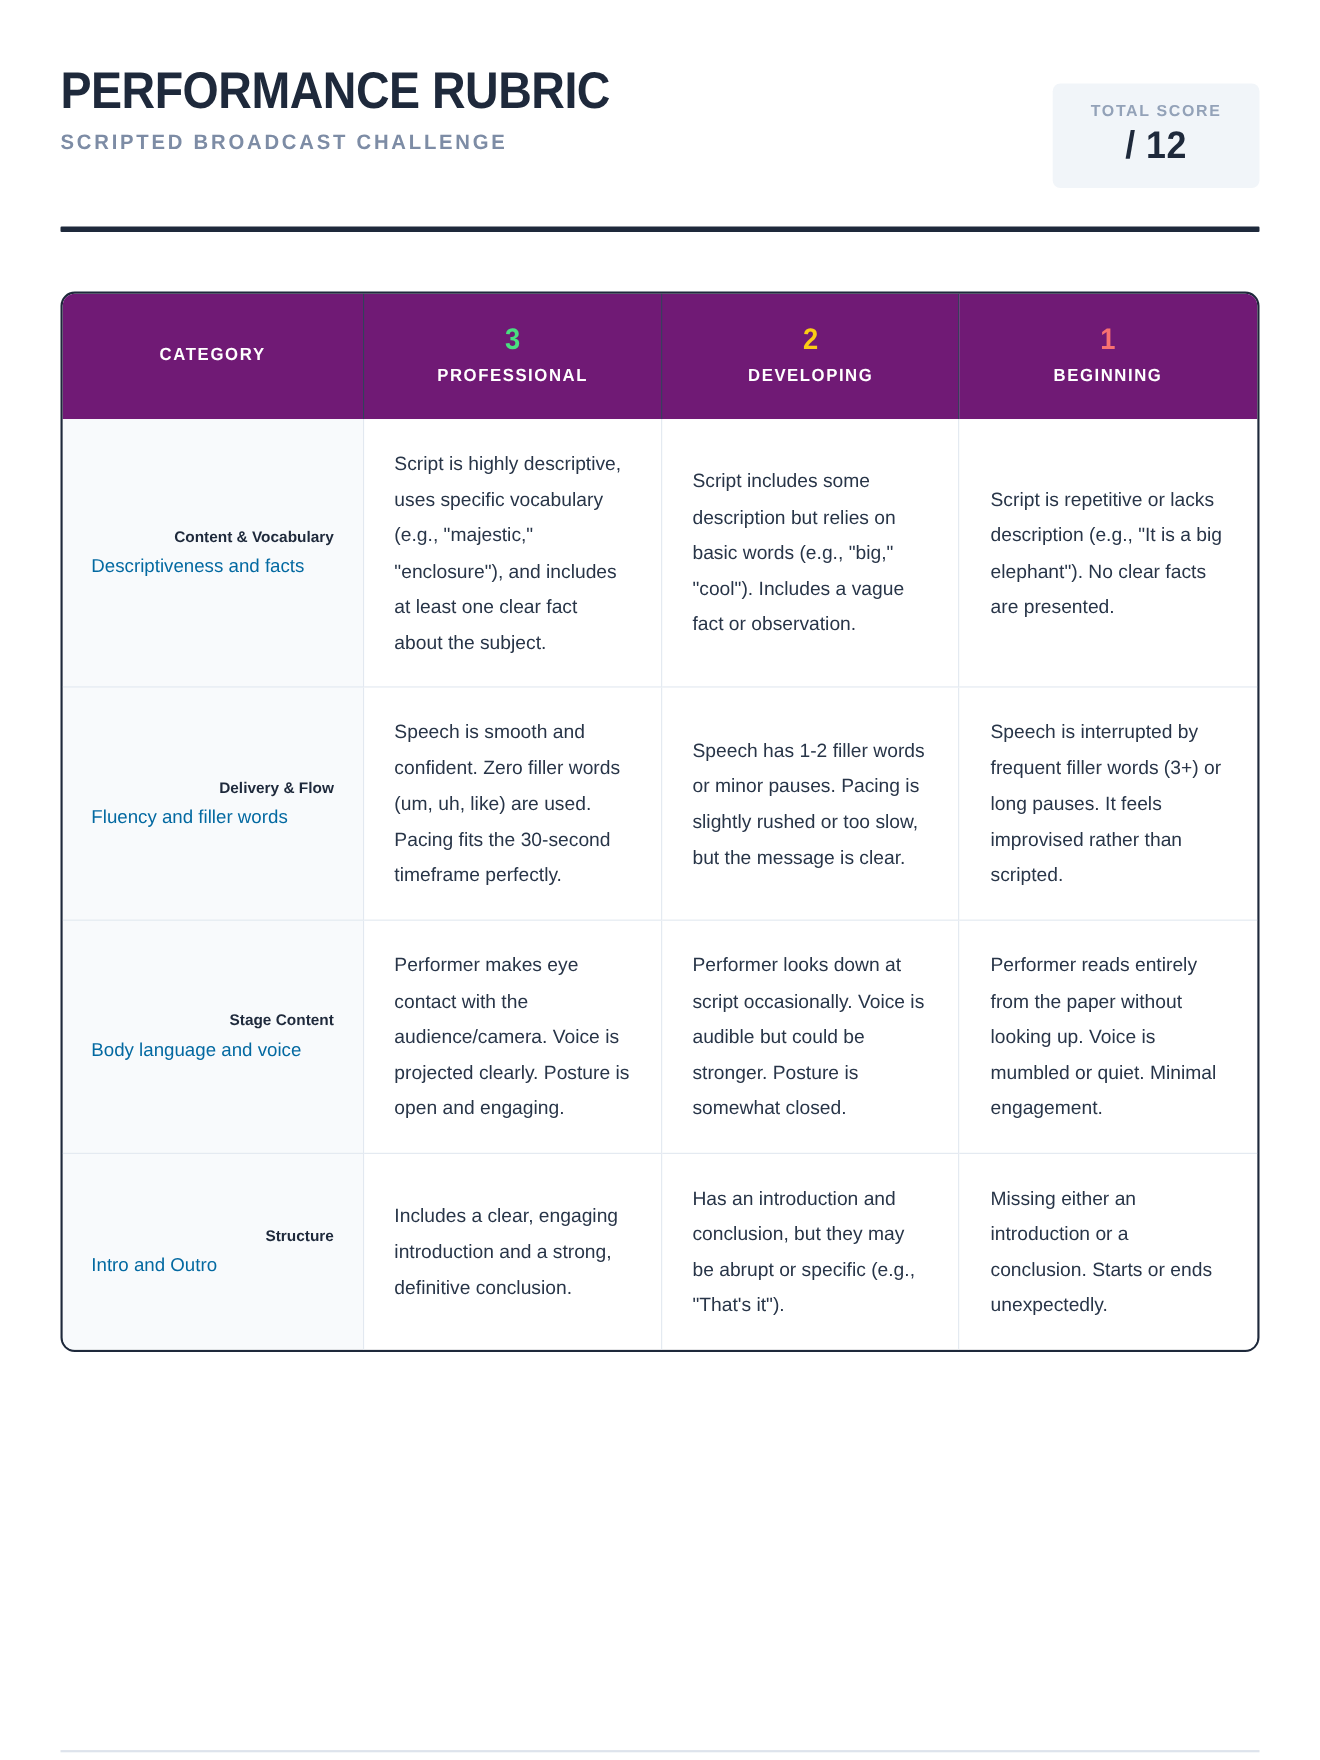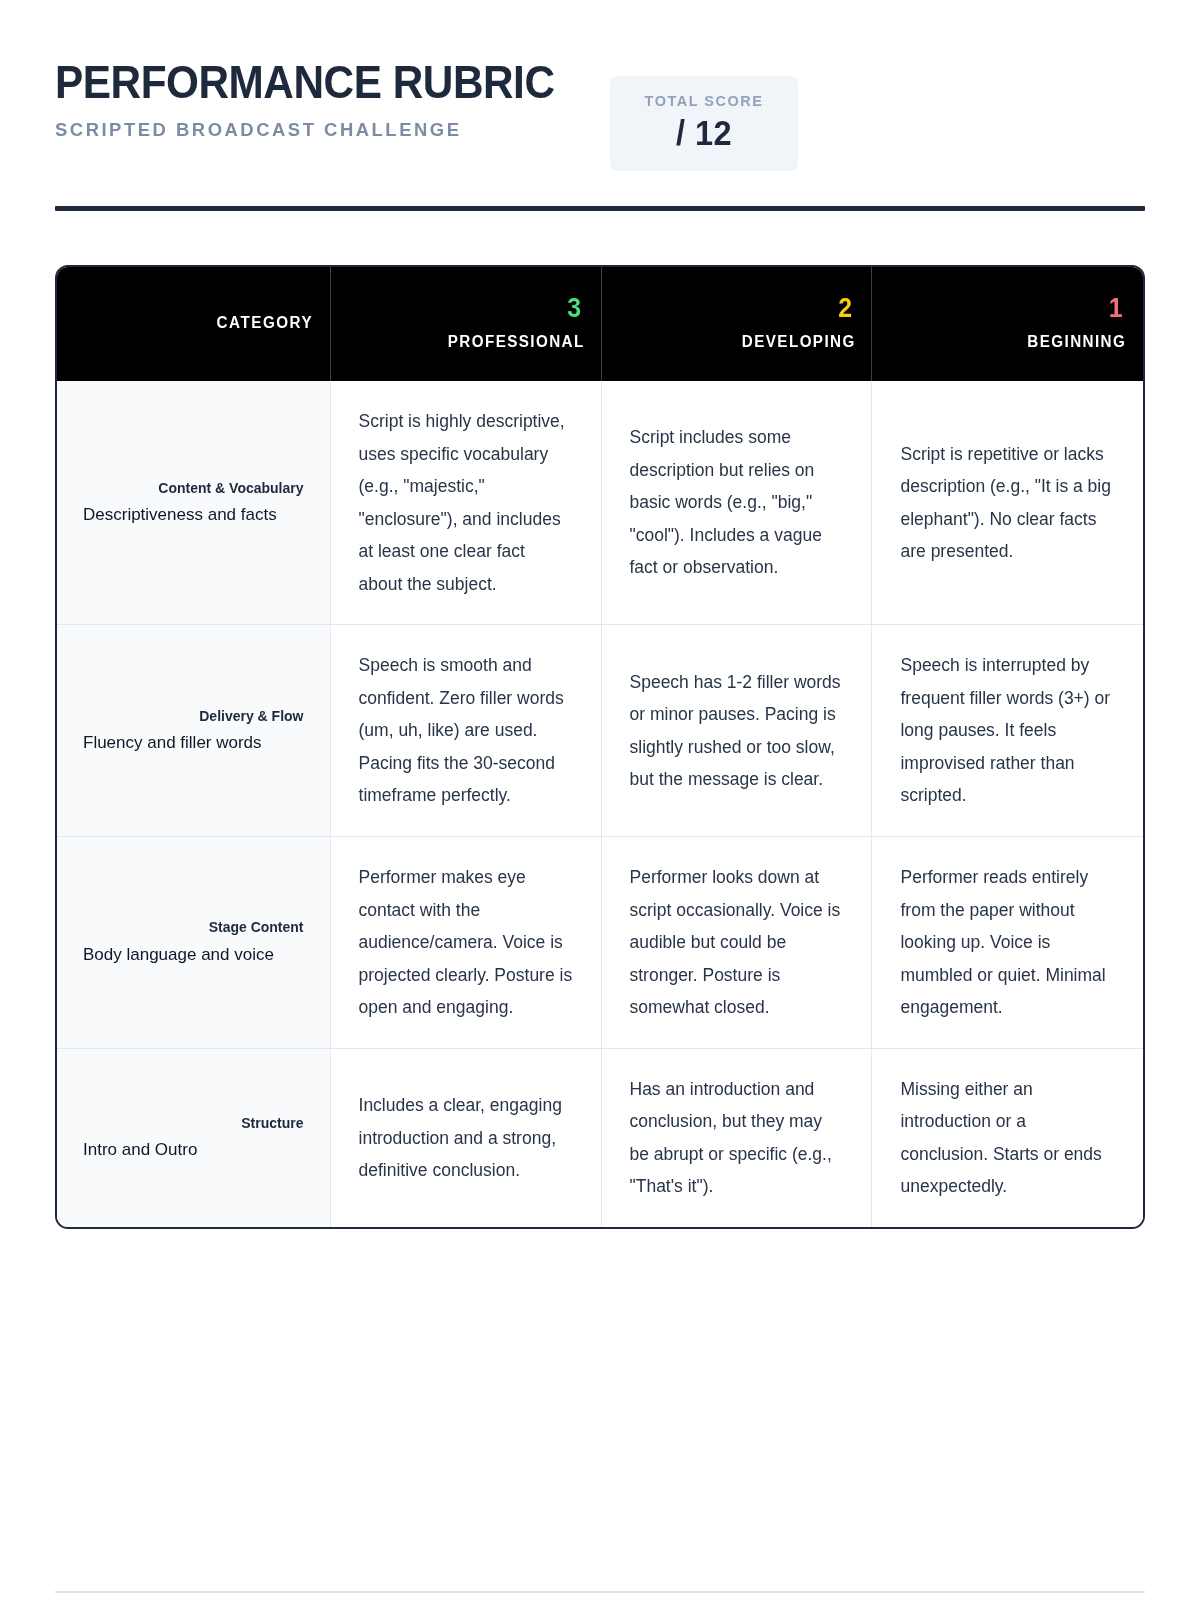--- a/index.html
+++ b/index.html
@@ -17,20 +17,21 @@
     width: 1200px;
     height: 1600px;
     padding: 56px 55px 0 55px;
     overflow: hidden;
   }
 
   
   .header {
     display: flex;
     align-items: flex-start;
+    justify-content: space-between;
   }
 
   .title-block { padding-top: 2px; }
 
   .doc-title {
     font-size: 47px;
     font-weight: bold;
     color: #1E293B;
     letter-spacing: -0.5px;
     line-height: 1.04;
@@ -115,25 +116,25 @@
   table.rubric {
     width: 100%;
     border-collapse: collapse;
     table-layout: fixed;
   }
 
   table.rubric col.c-cat  { width: 268px; }
   table.rubric col.c-lvl  { width: 266px; }
 
   thead th {
-    background: #000000;
+    background: #701a75;
     color: #ffffff;
     padding: 28px 10px 30px 10px;
     vertical-align: middle;
-    text-align: right;
+    text-align: center;
     border-right: 1px solid #33405A;
   }
   thead th:last-child { border-right: none; }
 
   .th-category {
     font-size: 16px;
     font-weight: bold;
     letter-spacing: 1.6px;
     transform: scaleX(0.95);
   }
@@ -171,21 +172,21 @@
   .cat-name {
     font-size: 14px;
     font-weight: bold;
     color: #1E293B;
     line-height: 1.30;
     text-align: right;
   }
   .cat-sub {
     margin-top: 6px;
     font-size: 17px;
-    color: #0f172a;
+    color: #0369a1;
     line-height: 1.40;
   }
 
   .desc {
     font-size: 17.5px;
     color: #283548;
     line-height: 1.86;
   }
 
   

